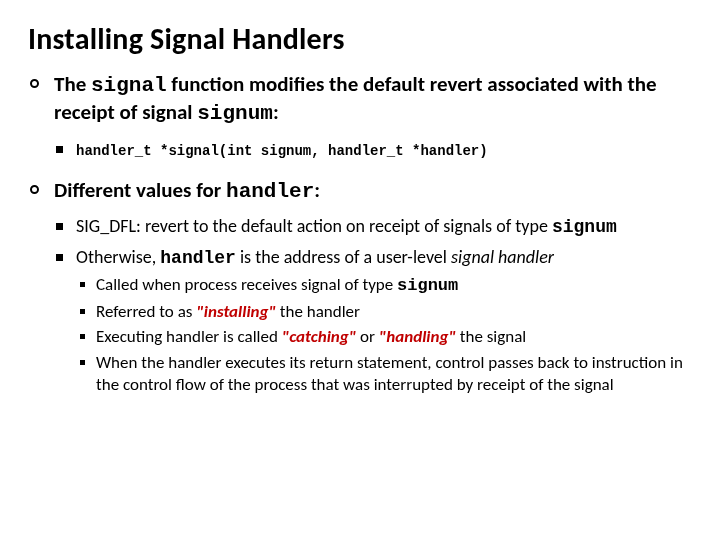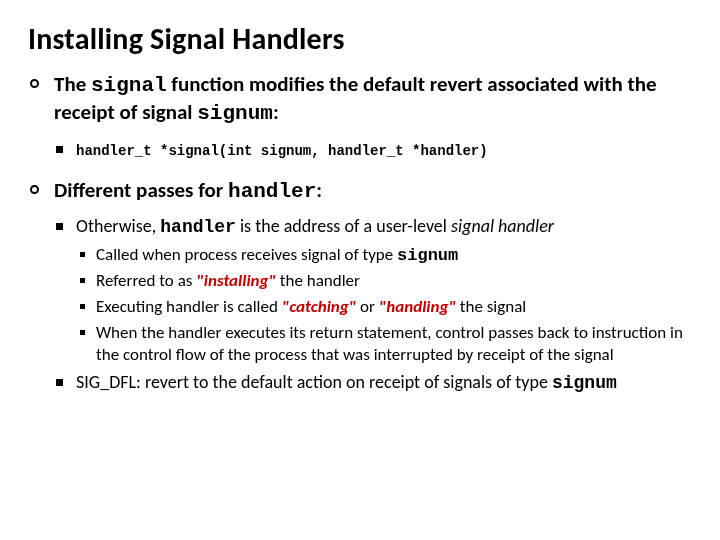--- a/index.html
+++ b/index.html
@@ -108,44 +108,44 @@
     <li>
       <span>The </span><span class="mono">signal</span><span> function modifies the default revert associated with the receipt of signal </span><span class="mono">signum</span><span>:</span>
       <ul class="lvl2">
         <li>
           <span class="codeline">handler_t *signal(int signum, handler_t *handler)</span>
         </li>
       </ul>
     </li>
 
     <li>
-      <span>Different passes for </span><span class="mono">handler</span><span>:</span>
+      <span>Different values for </span><span class="mono">handler</span><span>:</span>
       <ul class="lvl2">
 
+
+        <li>
+          <span>SIG_DFL: revert to the default action on receipt of signals of type </span><span class="mono bold">signum</span>
+        </li>
 
         <li>
           <span>Otherwise, </span><span class="mono bold">handler</span><span> is the address of a user-level </span><span class="ital">signal handler</span>
           <ul class="lvl3">
             <li>
               <span>Called when process receives signal of type </span><span class="mono bold">signum</span>
             </li>
             <li>
               <span>Referred to as </span><span class="bold ital red">"installing"</span><span> the handler</span>
             </li>
             <li>
               <span>Executing handler is called </span><span class="bold ital red">"catching"</span><span> or </span><span class="bold ital red">"handling"</span><span> the signal</span>
             </li>
             <li>
               <span>When the handler executes its return statement, control passes back to instruction in the control flow of the process that was interrupted by receipt of the signal</span>
             </li>
           </ul>
         </li>
 
-        <li>
-          <span>SIG_DFL: revert to the default action on receipt of signals of type </span><span class="mono bold">signum</span>
-        </li>
-
       </ul>
     </li>
 
   </ul>
 
 </div>
 
 </body></html>

